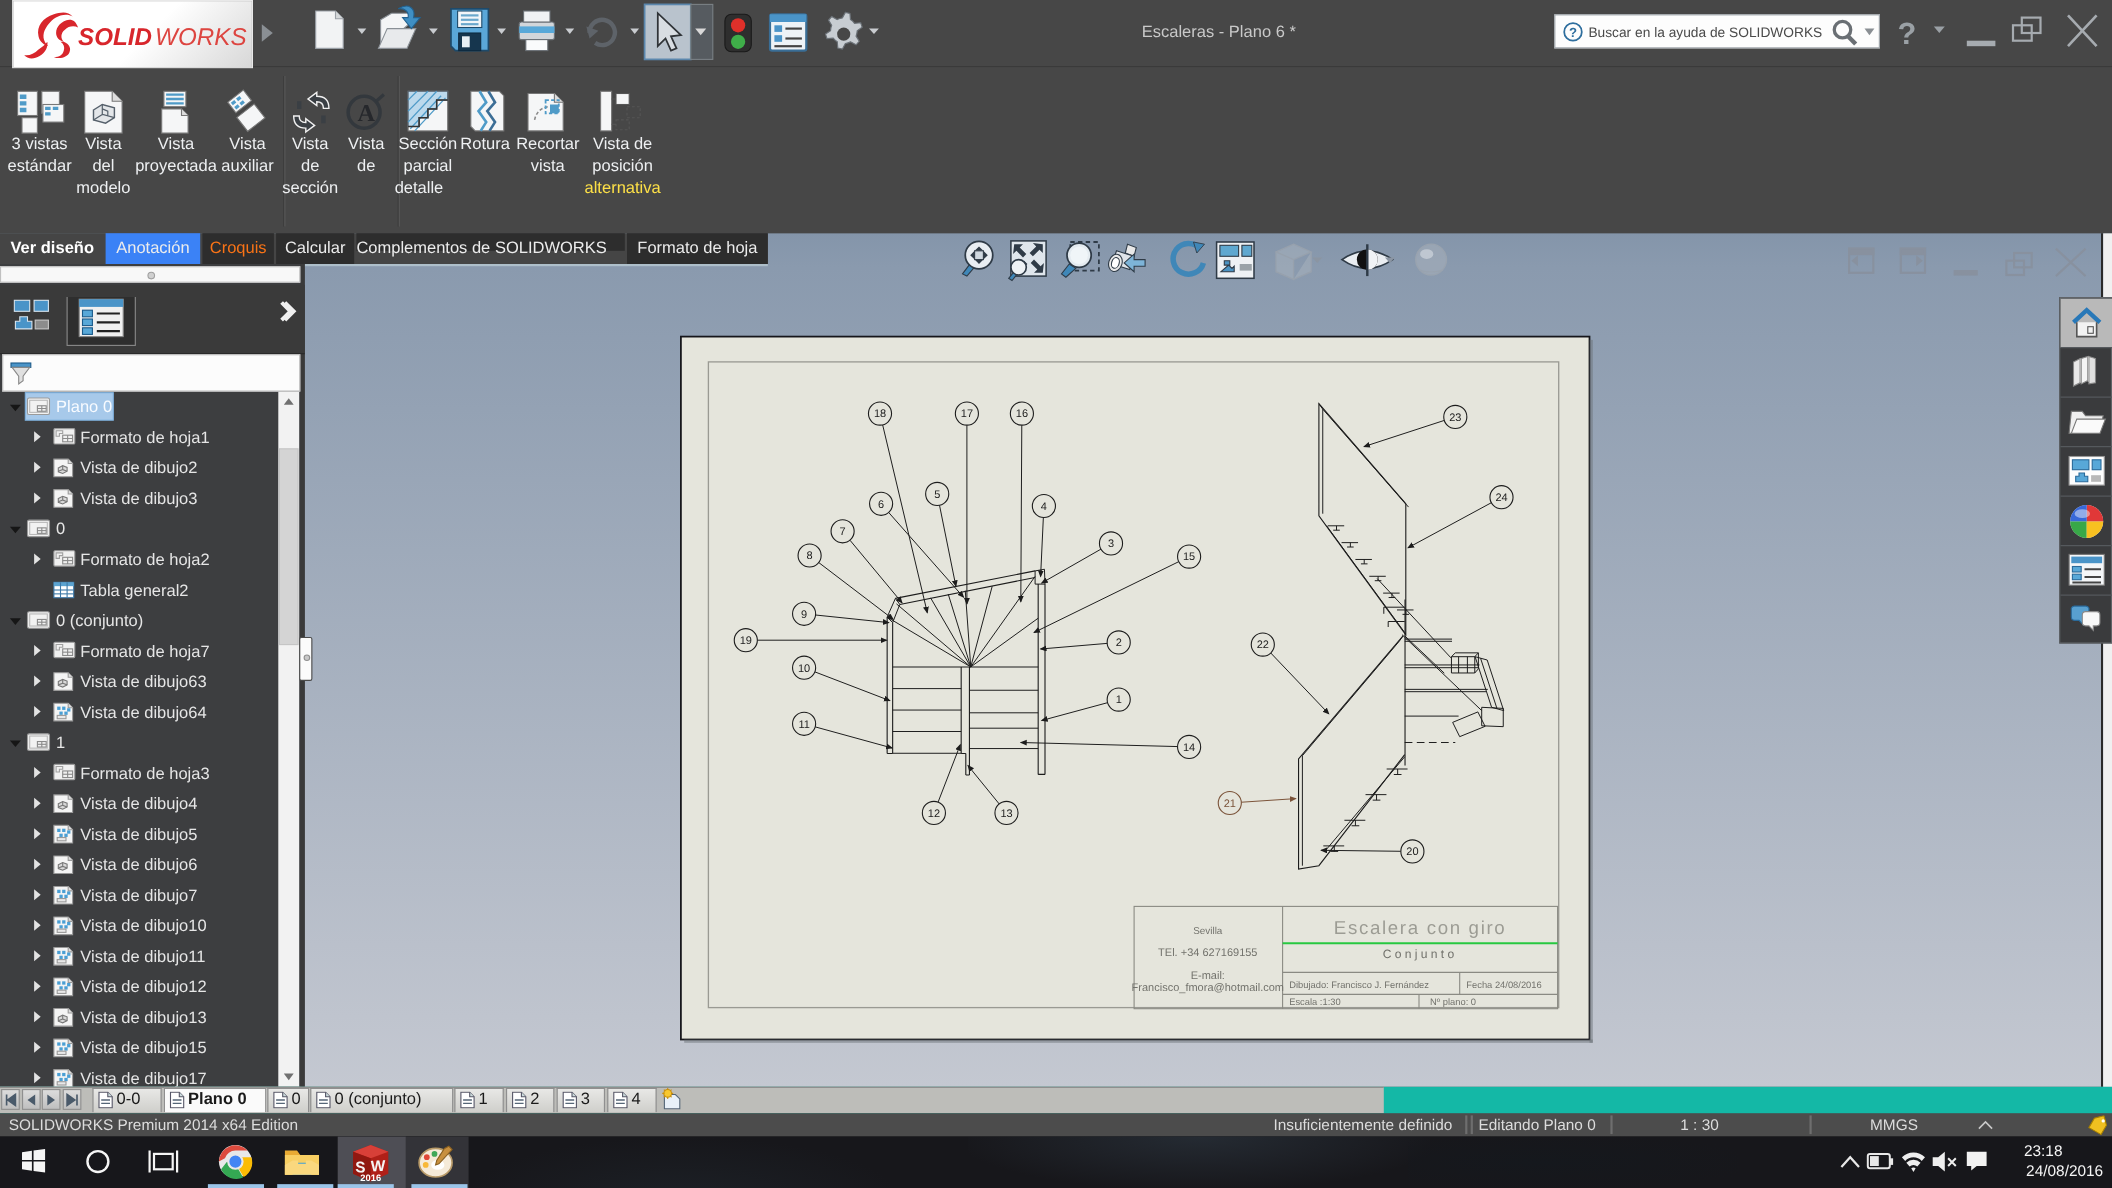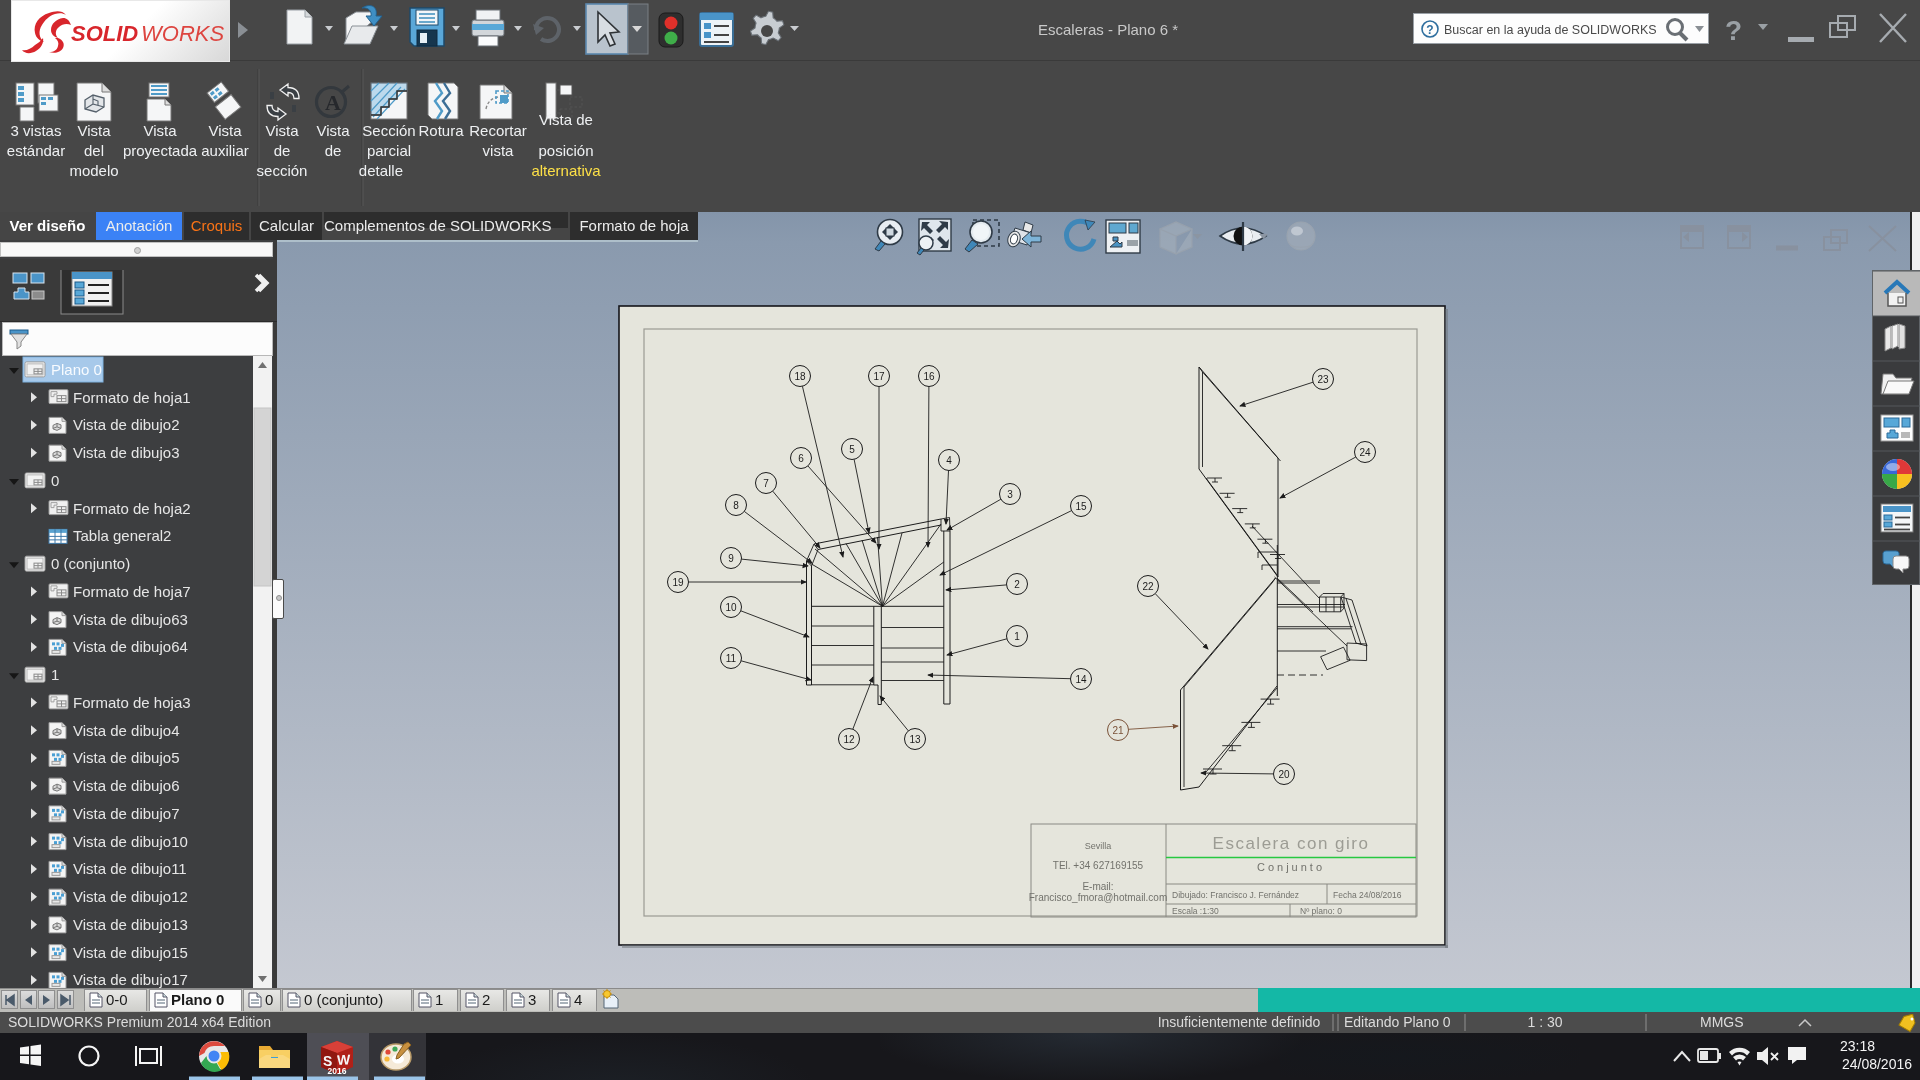--- a/index.html
+++ b/index.html
@@ -413,21 +413,21 @@
 <div style="position:absolute;left:212px;top:81px;width:140px;text-align:center;font-size:15px;color:#eef0f2">de</div>
 <div style="position:absolute;left:212px;top:101px;width:140px;text-align:center;font-size:15px;color:#eef0f2">sección</div>
 <div style="position:absolute;left:263px;top:61px;width:140px;text-align:center;font-size:15px;color:#eef0f2">Vista</div>
 <div style="position:absolute;left:263px;top:81px;width:140px;text-align:center;font-size:15px;color:#eef0f2">de</div>
 <div style="position:absolute;left:263px;top:101px;width:140px;text-align:right;font-size:15px;color:#eef0f2">detalle</div>
 <div style="position:absolute;left:319px;top:61px;width:140px;text-align:center;font-size:15px;color:#eef0f2">Sección</div>
 <div style="position:absolute;left:319px;top:81px;width:140px;text-align:center;font-size:15px;color:#eef0f2">parcial</div>
 <div style="position:absolute;left:371px;top:61px;width:140px;text-align:center;font-size:15px;color:#eef0f2">Rotura</div>
 <div style="position:absolute;left:428px;top:61px;width:140px;text-align:center;font-size:15px;color:#eef0f2">Recortar</div>
 <div style="position:absolute;left:428px;top:81px;width:140px;text-align:center;font-size:15px;color:#eef0f2">vista</div>
-<div style="position:absolute;left:496px;top:50px;width:140px;text-align:center;font-size:15px;color:#eef0f2">Vista de</div>
+<div style="position:absolute;left:496px;top:61px;width:140px;text-align:center;font-size:15px;color:#eef0f2">Vista de</div>
 <div style="position:absolute;left:496px;top:81px;width:140px;text-align:center;font-size:15px;color:#eef0f2">posición</div>
 <div style="position:absolute;left:496px;top:101px;width:140px;text-align:center;font-size:15px;color:#fde047">alternativa</div>
 </div>
 
 <div class="abs" style="left:0;top:212px;width:698px;height:28px;background:#454545">
   <div class="abs" style="left:0;top:0;width:95px;height:28px;color:#fff;font-weight:bold;font-size:15px;text-align:center;line-height:28px">Ver diseño</div>
   <div class="abs" style="left:96px;top:0;width:86px;height:28px;background:#3b82f6;color:#ececec;font-size:15px;text-align:center;line-height:28px">Anotación</div>
   <div class="abs" style="left:184px;top:0;width:65px;height:28px;background:#2d2d2d;color:#f97316;font-size:15px;text-align:center;line-height:28px">Croquis</div>
   <div class="abs" style="left:251px;top:0;width:71px;height:28px;background:#2d2d2d;color:#ececec;font-size:15px;text-align:center;line-height:28px">Calcular</div>
   <div class="abs" style="left:324px;top:0;width:244px;height:16px;background:#2d2d2d;color:#ececec;font-size:15px;text-align:left;line-height:28px">Complementos de SOLIDWORKS</div>

